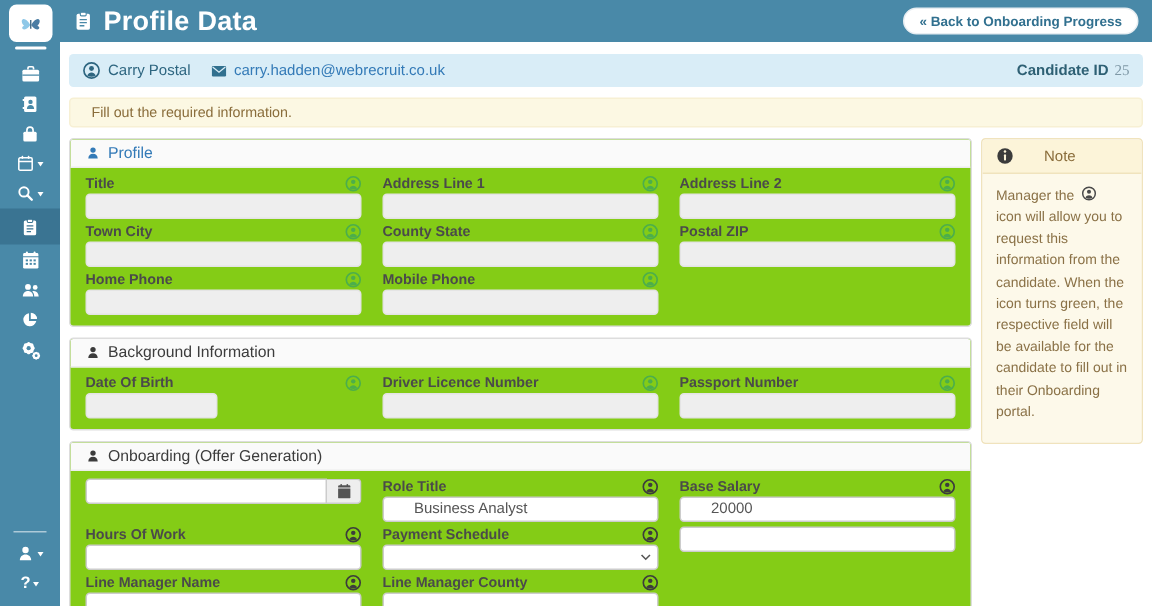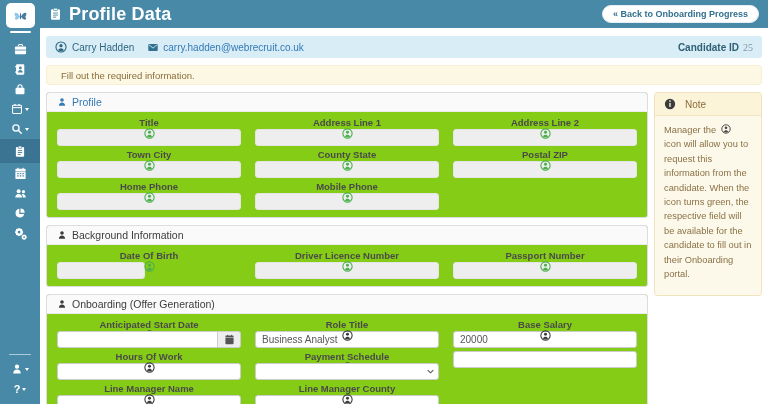--- a/index.html
+++ b/index.html
@@ -48,43 +48,43 @@
   .form-col { width:602px; flex-shrink:0; }
   .note-col { flex:1; min-width:0; }
 
   
   .panel { background:#84cc16; border:1px solid #ddd; border-radius:3px; margin-bottom:7px; overflow:hidden; }
   .panel-header { background:#fafafa; border-bottom:1px solid #ececec; padding:3px 10px; font-size:10.5px;
                   display:flex; align-items:center; gap:5px; color:#3c3c3c; }
   .panel-header.blue { color:#337ab7; }
   .panel-body { padding:5px 10px 7px; display:grid; grid-template-columns:1fr 1fr 1fr;
                 column-gap:14px; row-gap:3px; }
-  .field-head { display:flex; justify-content:space-between; align-items:center; height:10px; margin-bottom:2px;flex-direction:column; }
+  .field-head { display:flex; justify-content:space-between; align-items:center; height:10px; margin-bottom:2px; }
   .field-label { font-size:9.5px; font-weight:bold; color:#4a4a4a; white-space:nowrap; }
   .req { width:11px; height:11px; cursor:pointer; }
   .req.green { color:#4cae4c; }
   .req.dark  { color:#3c3c3c; }
-  .control { width:100%; height:17px; border-radius:3px; font-size:10px; color:#555; padding:0 6px;
+  .control { width:100%; height:17px; border-radius:3px; font-size:10px; color:#555; padding:0 20px;
              font-family:inherit; display:block; }
   input.control:disabled { background:#eee; border:1px solid #e4e4e4; }
   input.control.editable, select.control { background:#fff; border:1px solid #ccc; }
   .field.narrow input.control { width:48%; }
   .input-group { display:flex; }
   .input-group input.control { flex:1; border-radius:3px 0 0 3px; min-width:0; }
   .ig-addon { width:23px; height:17px; background:#eee; border:1px solid #ccc; border-left:0;
               border-radius:0 3px 3px 0; display:flex; align-items:center; justify-content:center;
               color:#555; cursor:pointer; }
   .select-wrap { position:relative; }
   select.control { appearance:none; -webkit-appearance:none; padding-right:14px; }
   .select-chevron { position:absolute; right:5px; top:6px; pointer-events:none; line-height:0; }
 
   
   .note-panel { border:1px solid #f0e3bd; border-radius:3px; overflow:hidden; margin-bottom:7px; }
   .note-header { background:#fcf4d9; padding:5px 9px; font-size:10px; color:#8a6d3b;
-                 display:flex; align-items:center; gap:9px; border-bottom:1px solid #f0e3bd; }
+                 display:flex; align-items:center; gap:20px; border-bottom:1px solid #f0e3bd; }
   .note-body { background:#fdf9ea; padding:7px 9px 14px; font-size:9.3px; color:#8a7146; line-height:1.55; }
   .note-inline-icon { display:inline-flex; width:10px; height:10px; vertical-align:-1px; color:#4a4a4a; margin:0 2px; }
 </style>
 </head>
 <body>
 
 <div class="app">
 
   <div class="sidebar">
     <div class="logo-btn">
@@ -259,21 +259,21 @@
     <div class="content">
 
       <div class="candidate-bar">
         <span class="icon" style="color:#2e6680">
           <svg viewBox="0 0 14 14" width="12" height="12">
               <circle cx="7" cy="7" r="5.9" fill="none" stroke="currentColor" stroke-width="1.3"></circle>
               <circle cx="7" cy="5.4" r="1.9" fill="currentColor"></circle>
               <path d="M3.7 10.8c.7-1.4 1.9-2.2 3.3-2.2s2.6.8 3.3 2.2a5.9 5.9 0 01-6.6 0z" fill="currentColor"></path>
             </svg>
         </span>
-        <span>Carry Hadden</span>
+        <span>Carry Postal</span>
         <span class="cand-email">
           <span class="icon">
             <svg viewBox="0 0 14 14" width="12" height="11">
                 <rect x="1" y="2.6" width="12" height="8.8" rx="1" fill="#31708f"></rect>
                 <path d="M1.6 3.4L7 7.8l5.4-4.4" fill="none" stroke="#d9edf7" stroke-width="1.1"></path>
               </svg>
           </span>
           <span>carry.hadden@webrecruit.co.uk</span>
         </span>
         <span class="candidate-right">
@@ -466,30 +466,20 @@
                     <g fill="currentColor">
                       <circle cx="7" cy="4.3" r="2.5"></circle>
                       <path d="M2.6 12.2c0-2.7 1.9-4.5 4.4-4.5s4.4 1.8 4.4 4.5z"></path>
                     </g>
                   </svg>
                 </span>
                 <span>Onboarding (Offer Generation)</span>
               </div>
               <div class="panel-body">
                 <div class="field">
-                  <div class="field-head">
-                    <span class="field-label">Anticipated Start Date</span>
-                    <span class="icon req dark">
-                      <svg viewBox="0 0 14 14" width="11" height="11">
-                        <circle cx="7" cy="7" r="5.9" fill="none" stroke="currentColor" stroke-width="1.4"></circle>
-                        <circle cx="7" cy="5.4" r="1.9" fill="currentColor"></circle>
-                        <path d="M3.7 10.8c.7-1.4 1.9-2.2 3.3-2.2s2.6.8 3.3 2.2a5.9 5.9 0 01-6.6 0z" fill="currentColor"></path>
-                      </svg>
-                    </span>
-                  </div>
                   <div class="input-group">
                     <input type="text" class="control editable" style="">
                     <span class="ig-addon">
                       <span class="icon">
                         <svg viewBox="0 0 14 14" width="11" height="11">
                           <g fill="currentColor">
                             <path d="M1.8 4.6h10.4V12a1 1 0 01-1 1H2.8a1 1 0 01-1-1z"></path>
                             <path d="M1.8 2.9a1 1 0 011-1h8.4a1 1 0 011 1v1h-10.4z"></path>
                             <rect x="3.8" y="0.8" width="1.2" height="2" rx="0.5"></rect>
                             <rect x="9" y="0.8" width="1.2" height="2" rx="0.5"></rect>

